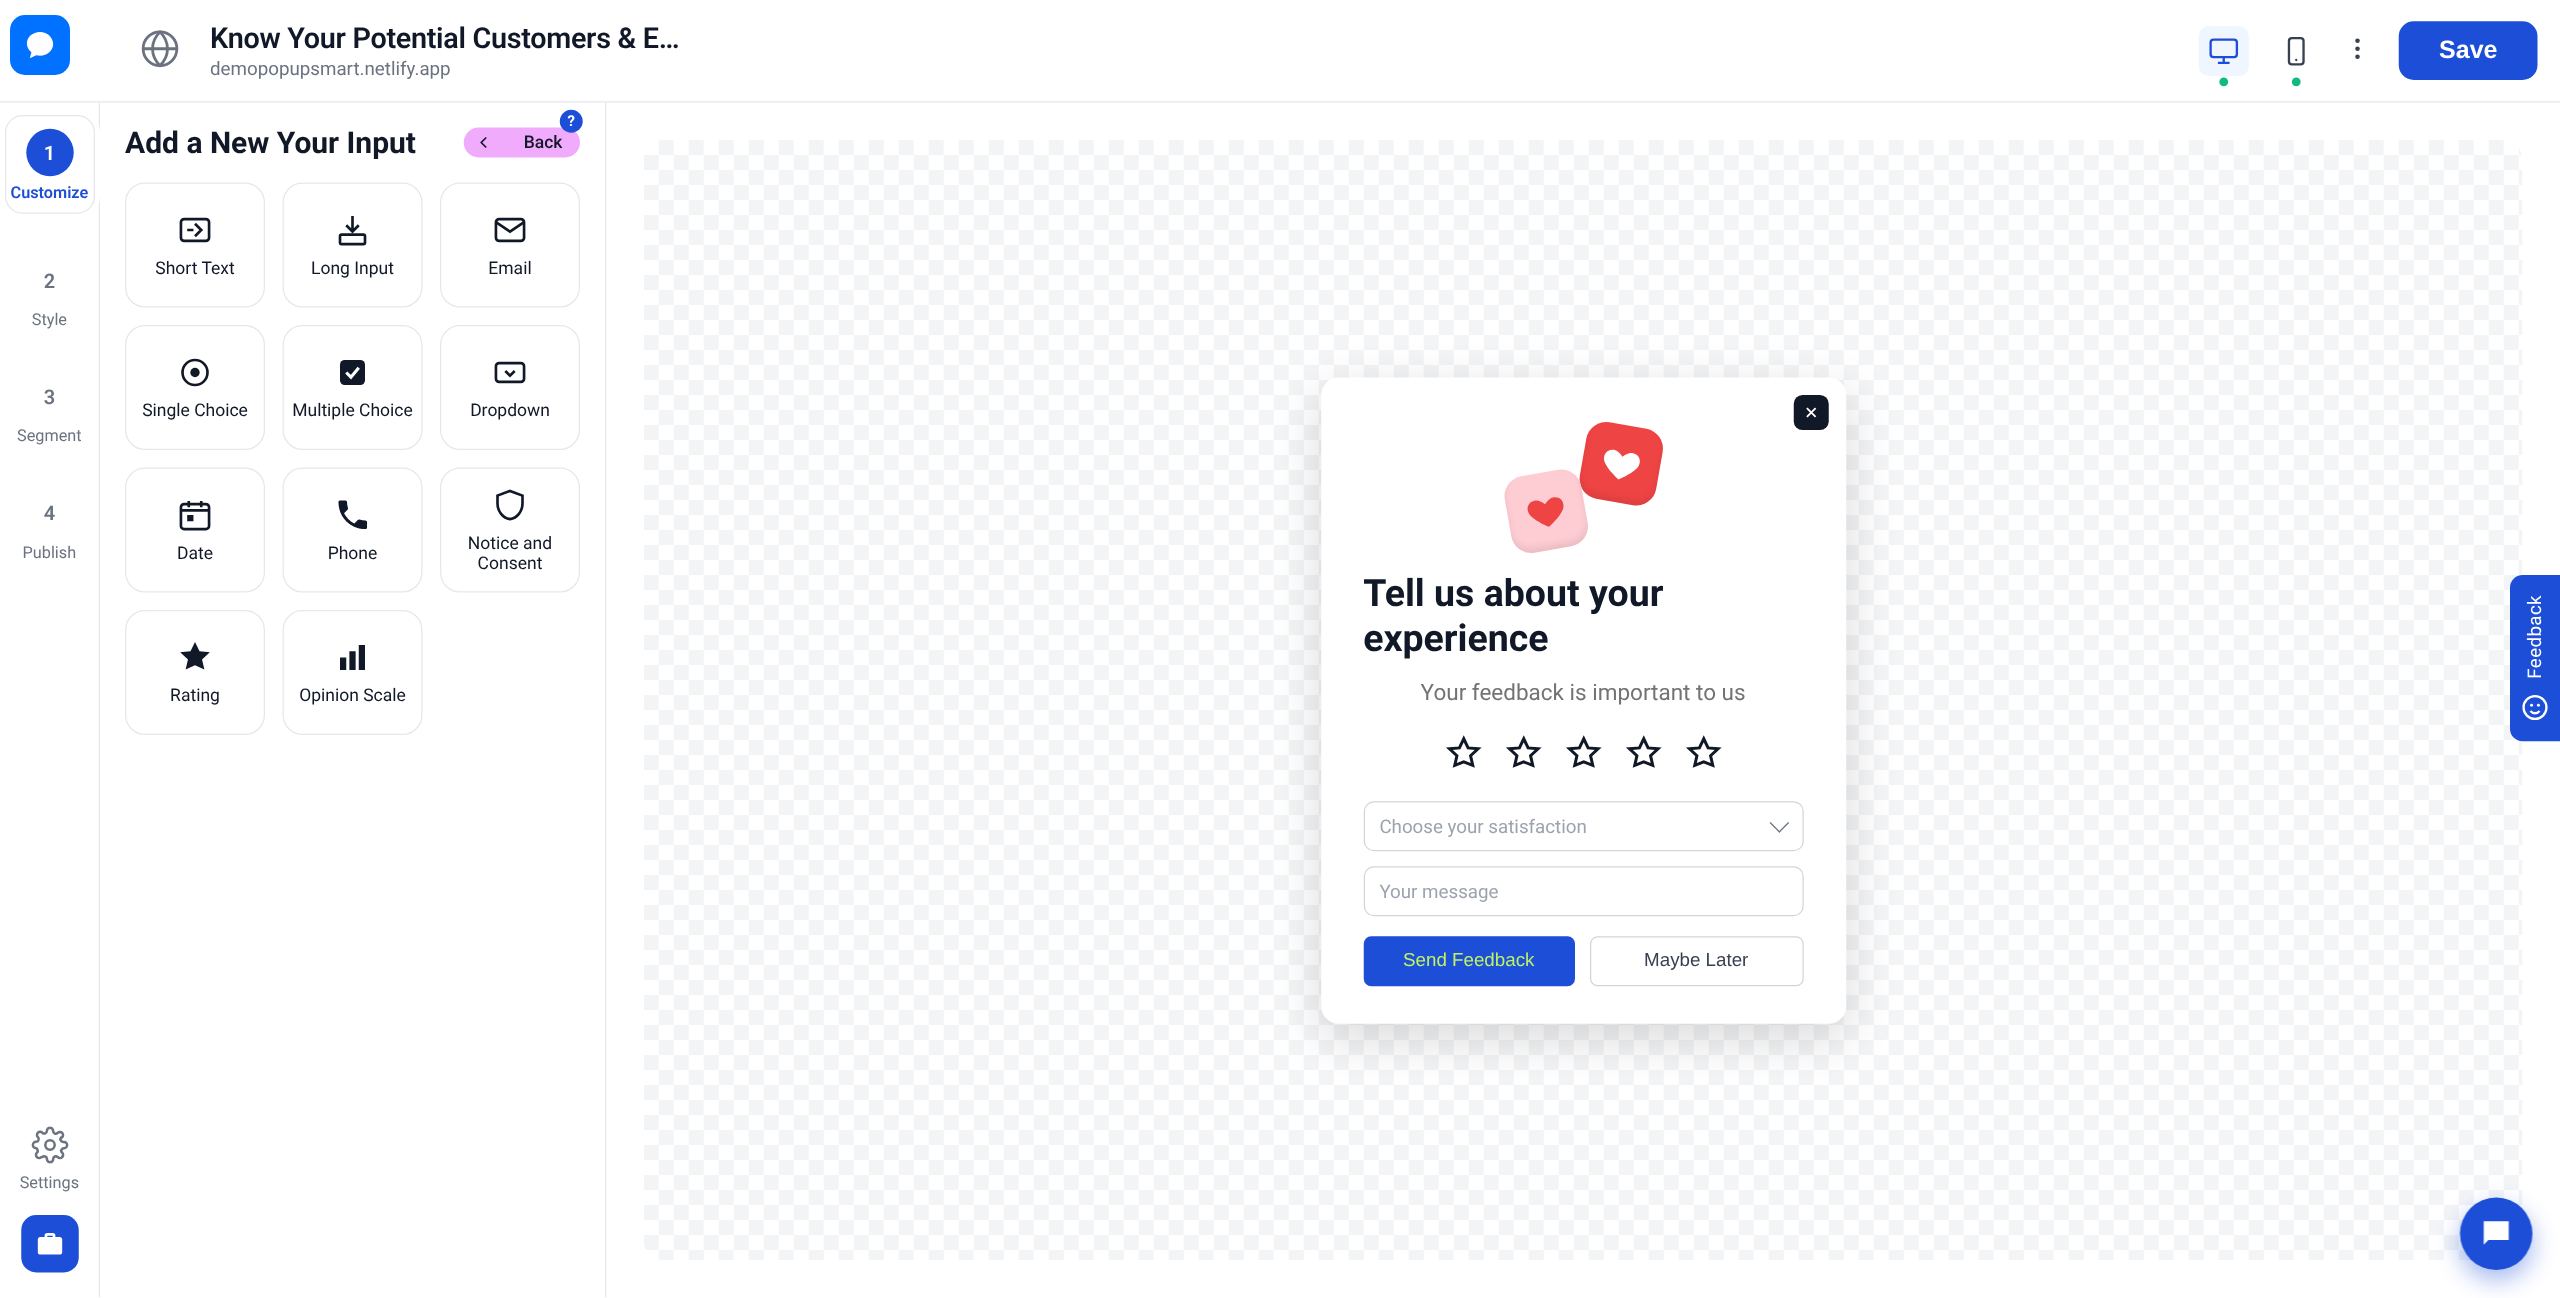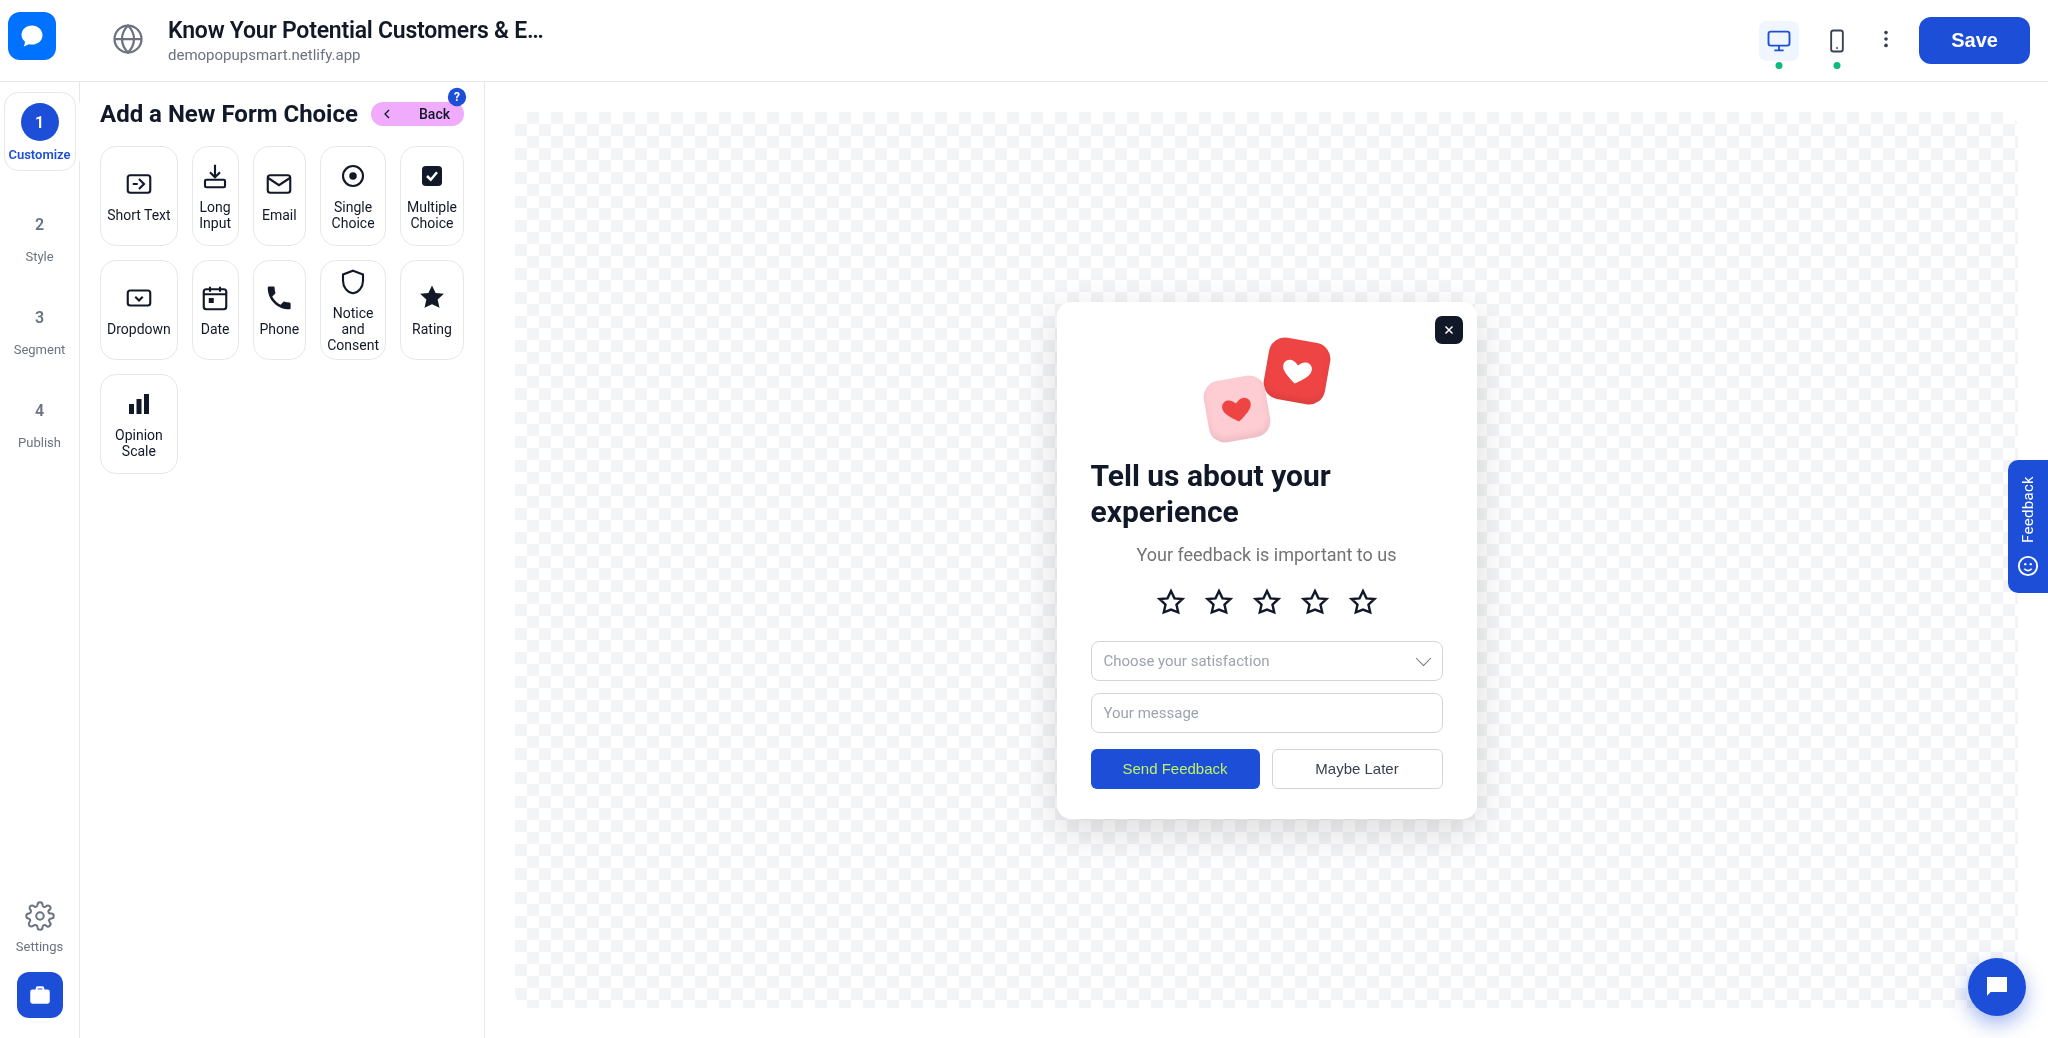--- a/index.html
+++ b/index.html
@@ -143,21 +143,21 @@
     }
     .back-pill svg{width:16px;height:16px;stroke:#111827;fill:none;stroke-width:2;}
     .help-badge{
       position:absolute; right:-4px; top:-14px;
       width:22px; height:22px;
     }
     .help-badge svg{width:22px;height:22px;fill:#1d4ed8;}
 
     .grid {
       display:grid;
-      grid-template-columns: repeat(5, 1fr);
+      grid-template-columns: repeat(3, 1fr);
       gap:14px;
     }
     .card {
       border:1px solid #e5e7eb;
       border-radius:16px;
       height:100px;
       display:flex; flex-direction:column; align-items:center; justify-content:center;
       gap:8px;
       cursor:pointer;
     }
@@ -350,21 +350,21 @@
       <div class="briefcase">
         <svg viewBox="0 0 24 24">
             <path d="M10 4h4a2 2 0 0 1 2 2v1h3a2 2 0 0 1 2 2v9a2 2 0 0 1-2 2H5a2 2 0 0 1-2-2V9a2 2 0 0 1 2-2h3V6a2 2 0 0 1 2-2zm0 3h4V6h-4v1z"></path>
           </svg>
       </div>
     </div>
   </div>
 
   <div class="panel">
     <div class="panel-header">
-      <div class="panel-title">Add a New Form Choice</div>
+      <div class="panel-title">Add a New Your Input</div>
       <div class="back-pill">
         <svg viewBox="0 0 24 24">
             <path d="M15 18l-6-6 6-6"></path>
           </svg>
         <span>Back</span>
       </div>
       <div class="help-badge">
         <svg viewBox="0 0 24 24">
             <circle cx="12" cy="12" r="10"></circle>
             <text x="12" y="16" text-anchor="middle" font-size="13" fill="#fff" font-weight="700">?</text>

